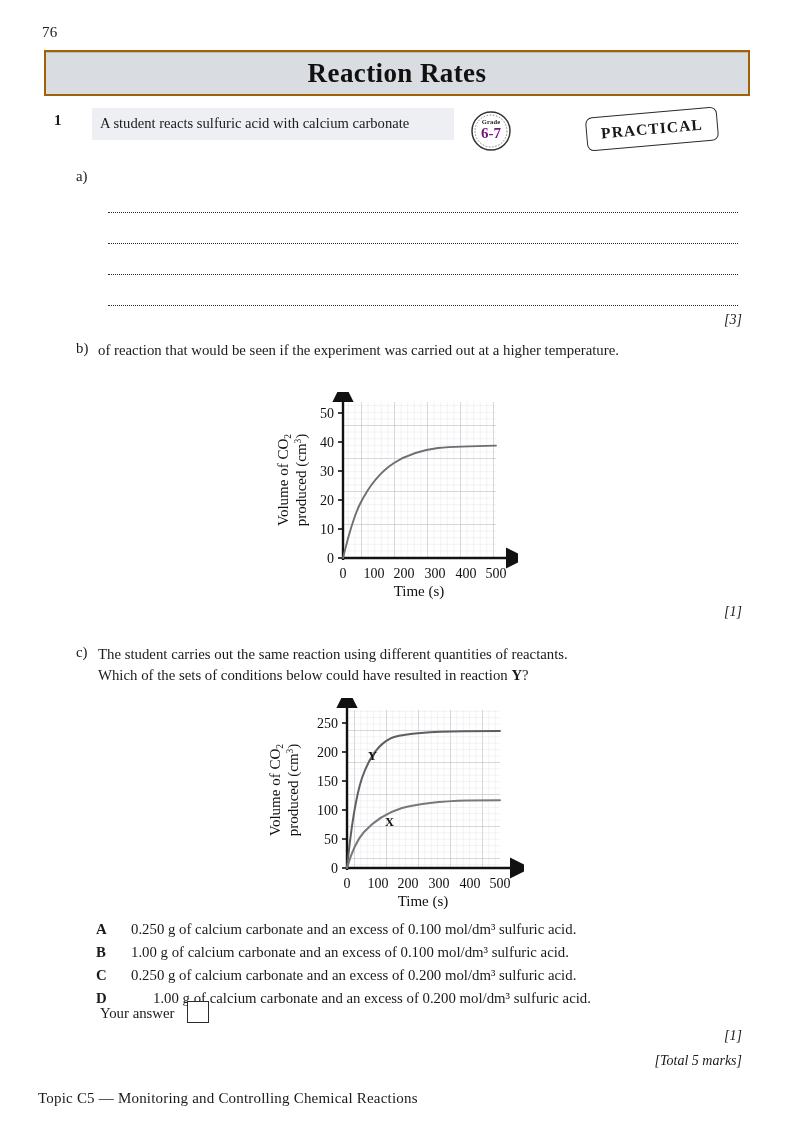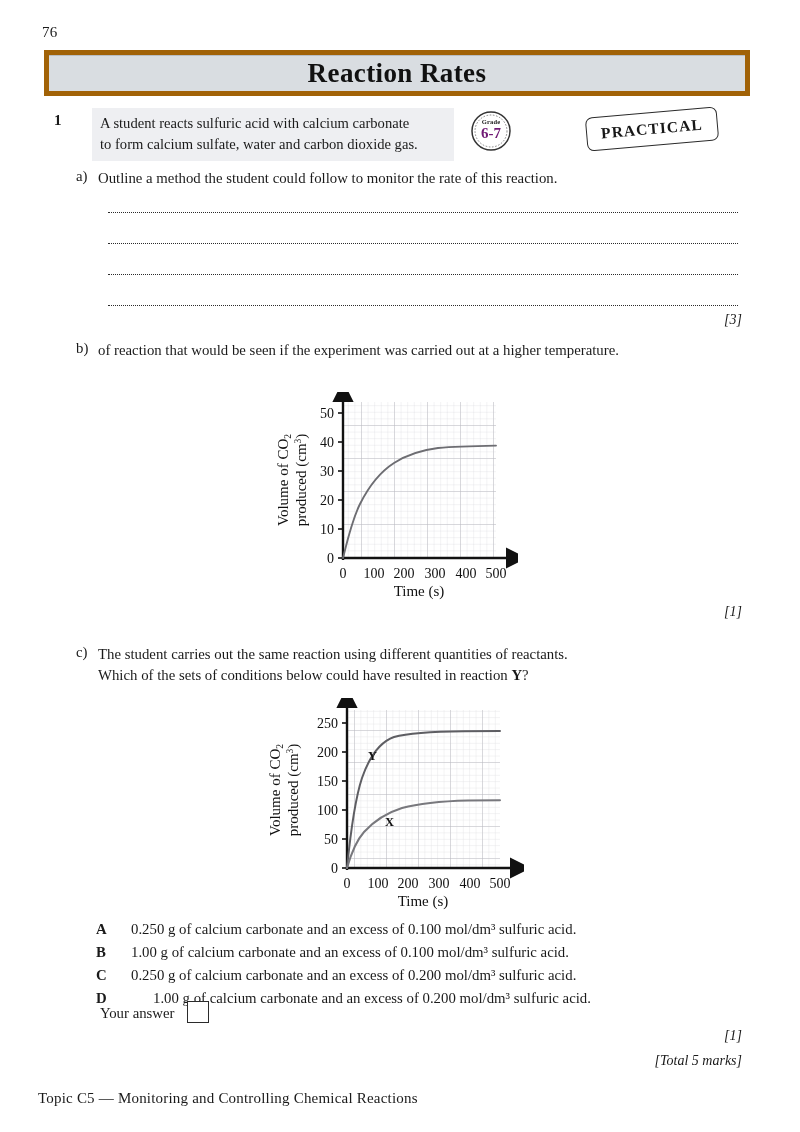--- a/index.html
+++ b/index.html
@@ -23,21 +23,21 @@
     font-size: 15px;
     letter-spacing: .3px;
   }
 
   
   .title-banner {
     position: absolute;
     left: 44px; top: 50px;
     width: 706px; height: 46px;
     background: #d9dde1;
-    border: 5px solid #a16207;
+    border: 2px solid #a16207;
     box-shadow: 0 1px 0 #b9bdc2 inset;
   }
   .title-banner .title-text {
     position: absolute;
     left: 0; right: 0; top: 50%;
     transform: translateY(-50%);
     text-align: center;
     font-weight: bold;
     font-size: 27px;
     letter-spacing: .4px;
@@ -181,38 +181,36 @@
   <div class="page-number">76</div>
 
   <div class="title-banner">
     <div class="title-text">Reaction Rates</div>
   </div>
 
   <div class="q-number">1</div>
 
   <div class="q-stem">
     <div>A student reacts sulfuric acid with calcium carbonate</div>
-    <div>to form calcium sulfate, water and carbon dioxide gas.</div>
   </div>
 
   <div class="grade-badge">
     <svg width="42" height="42" viewBox="0 0 42 42">
       <circle cx="21" cy="21" r="19" fill="none" stroke="#333" stroke-width="1.5"></circle>
       <circle cx="21" cy="21" r="16" fill="none" stroke="#555" stroke-width="0.7" stroke-dasharray="1.6 1.6"></circle>
     </svg>
     <div class="gb-label">Grade</div>
     <div class="gb-range">6-7</div>
   </div>
 
   <div class="practical-stamp">
     <div class="ps-text">PRACTICAL</div>
   </div>
 
   <div class="sub-label" style="left:76px; top:168px;">a)</div>
-  <div class="sub-body" style="left:98px; top:168px; width:650px;">Outline a method the student could follow to monitor the rate of this reaction.</div>
 
   <div class="dotline" style="top:212px;"></div>
   <div class="dotline" style="top:243px;"></div>
   <div class="dotline" style="top:274px;"></div>
   <div class="dotline" style="top:305px;"></div>
 
   <div class="mark" style="right:58px; top:312px; width:80px;">[3]</div>
 
   <div class="sub-label" style="left:76px; top:340px;">b)</div>
   <div class="sub-body" style="left:98px; top:340px; width:650px;">

